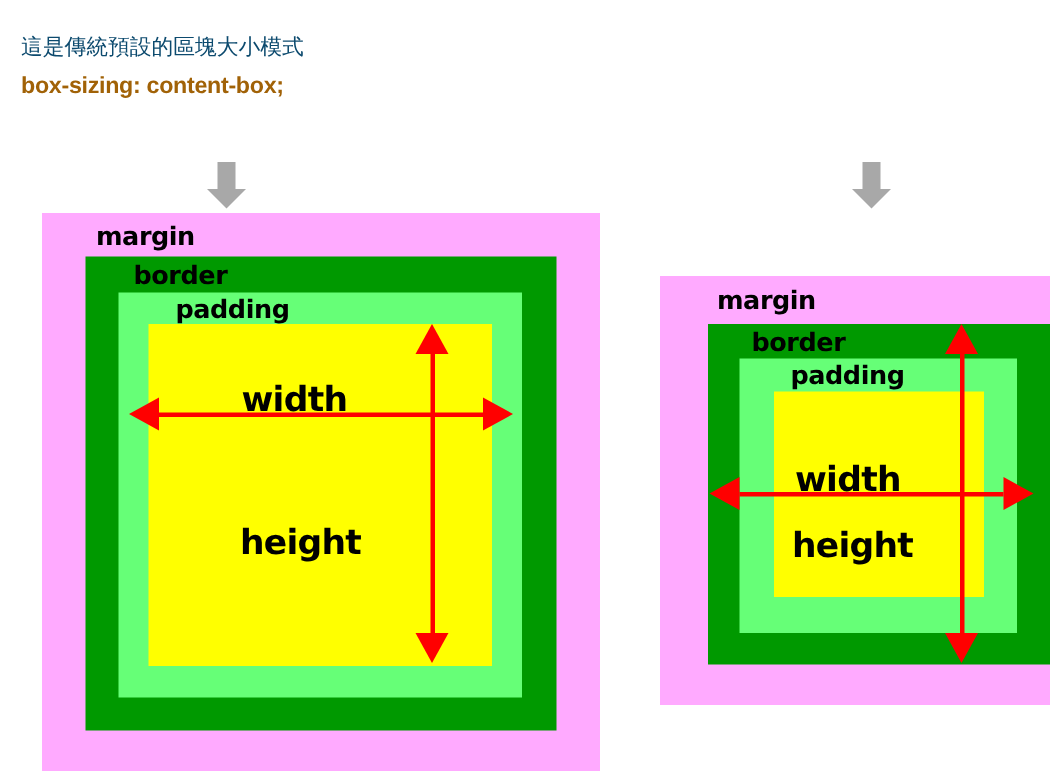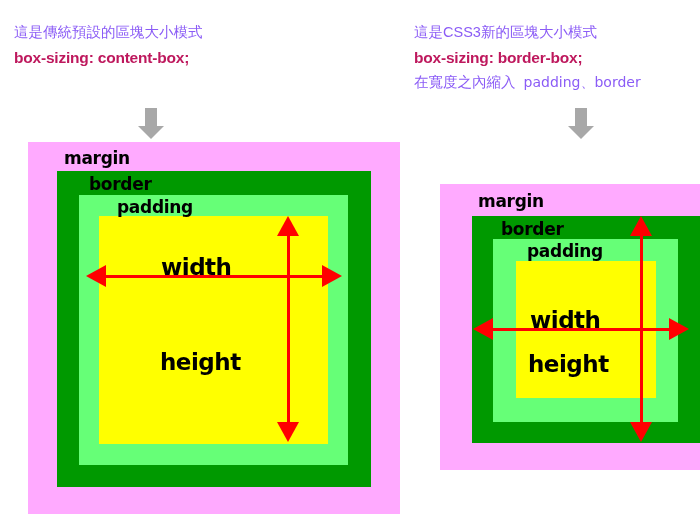--- a/index.html
+++ b/index.html
@@ -10,27 +10,27 @@
     position:relative;
     overflow:hidden;
   }
   .stage{position:absolute;left:0;top:0;width:700px;height:514px;}
 
   
   .caption{position:absolute;}
   .cap-line{
     font-size:14.5px;
     line-height:25px;
-    color:#8b5cf6;
+    color:#0c4a6e;
     white-space:nowrap;
     letter-spacing:0px;
   }
   .cap-line.code{
     font-weight:bold;
-    color:#be185d;
+    color:#a16207;
     font-size:15.5px;
     letter-spacing:-0.2px;
   }
   .cap-line.mix .latin{
     font-family:"DejaVu Sans",sans-serif;
     font-size:14px;
   }
 
   
   .down-arrow{position:absolute;}
@@ -135,25 +135,20 @@
     </div>
 
     <div class="marrow">
       <div class="line-v" style="left:259px;top:94px;height:186px;"></div>
       <div class="ah up" style="left:249px;top:74px;"></div>
       <div class="ah down" style="left:249px;top:280px;"></div>
       <div class="dim-label" style="left:132px;top:207px;font-size:23px;">height</div>
     </div>
   </div>
 
-  <div class="caption" style="left:414px;top:20px;">
-    <div class="cap-line">這是CSS3新的區塊大小模式</div>
-    <div class="cap-line code">box-sizing: border-box;</div>
-    <div class="cap-line mix"><span>在寬度之內縮入</span>&nbsp;&nbsp;<span class="latin">padding、border</span></div>
-  </div>
 
   <div class="down-arrow" style="left:575px;top:108px;">
     <div class="shaft"></div>
     <div class="head"></div>
   </div>
 
   <div class="boxfig" style="left:412px;top:184px;width:278px;height:286px;">
     <div class="layer margin" style="left:0px;top:0px;width:278px;height:286px;"></div>
     <div class="layer border" style="left:32px;top:32px;width:229px;height:227px;"></div>
     <div class="layer padding" style="left:53px;top:55px;width:185px;height:183px;"></div>

